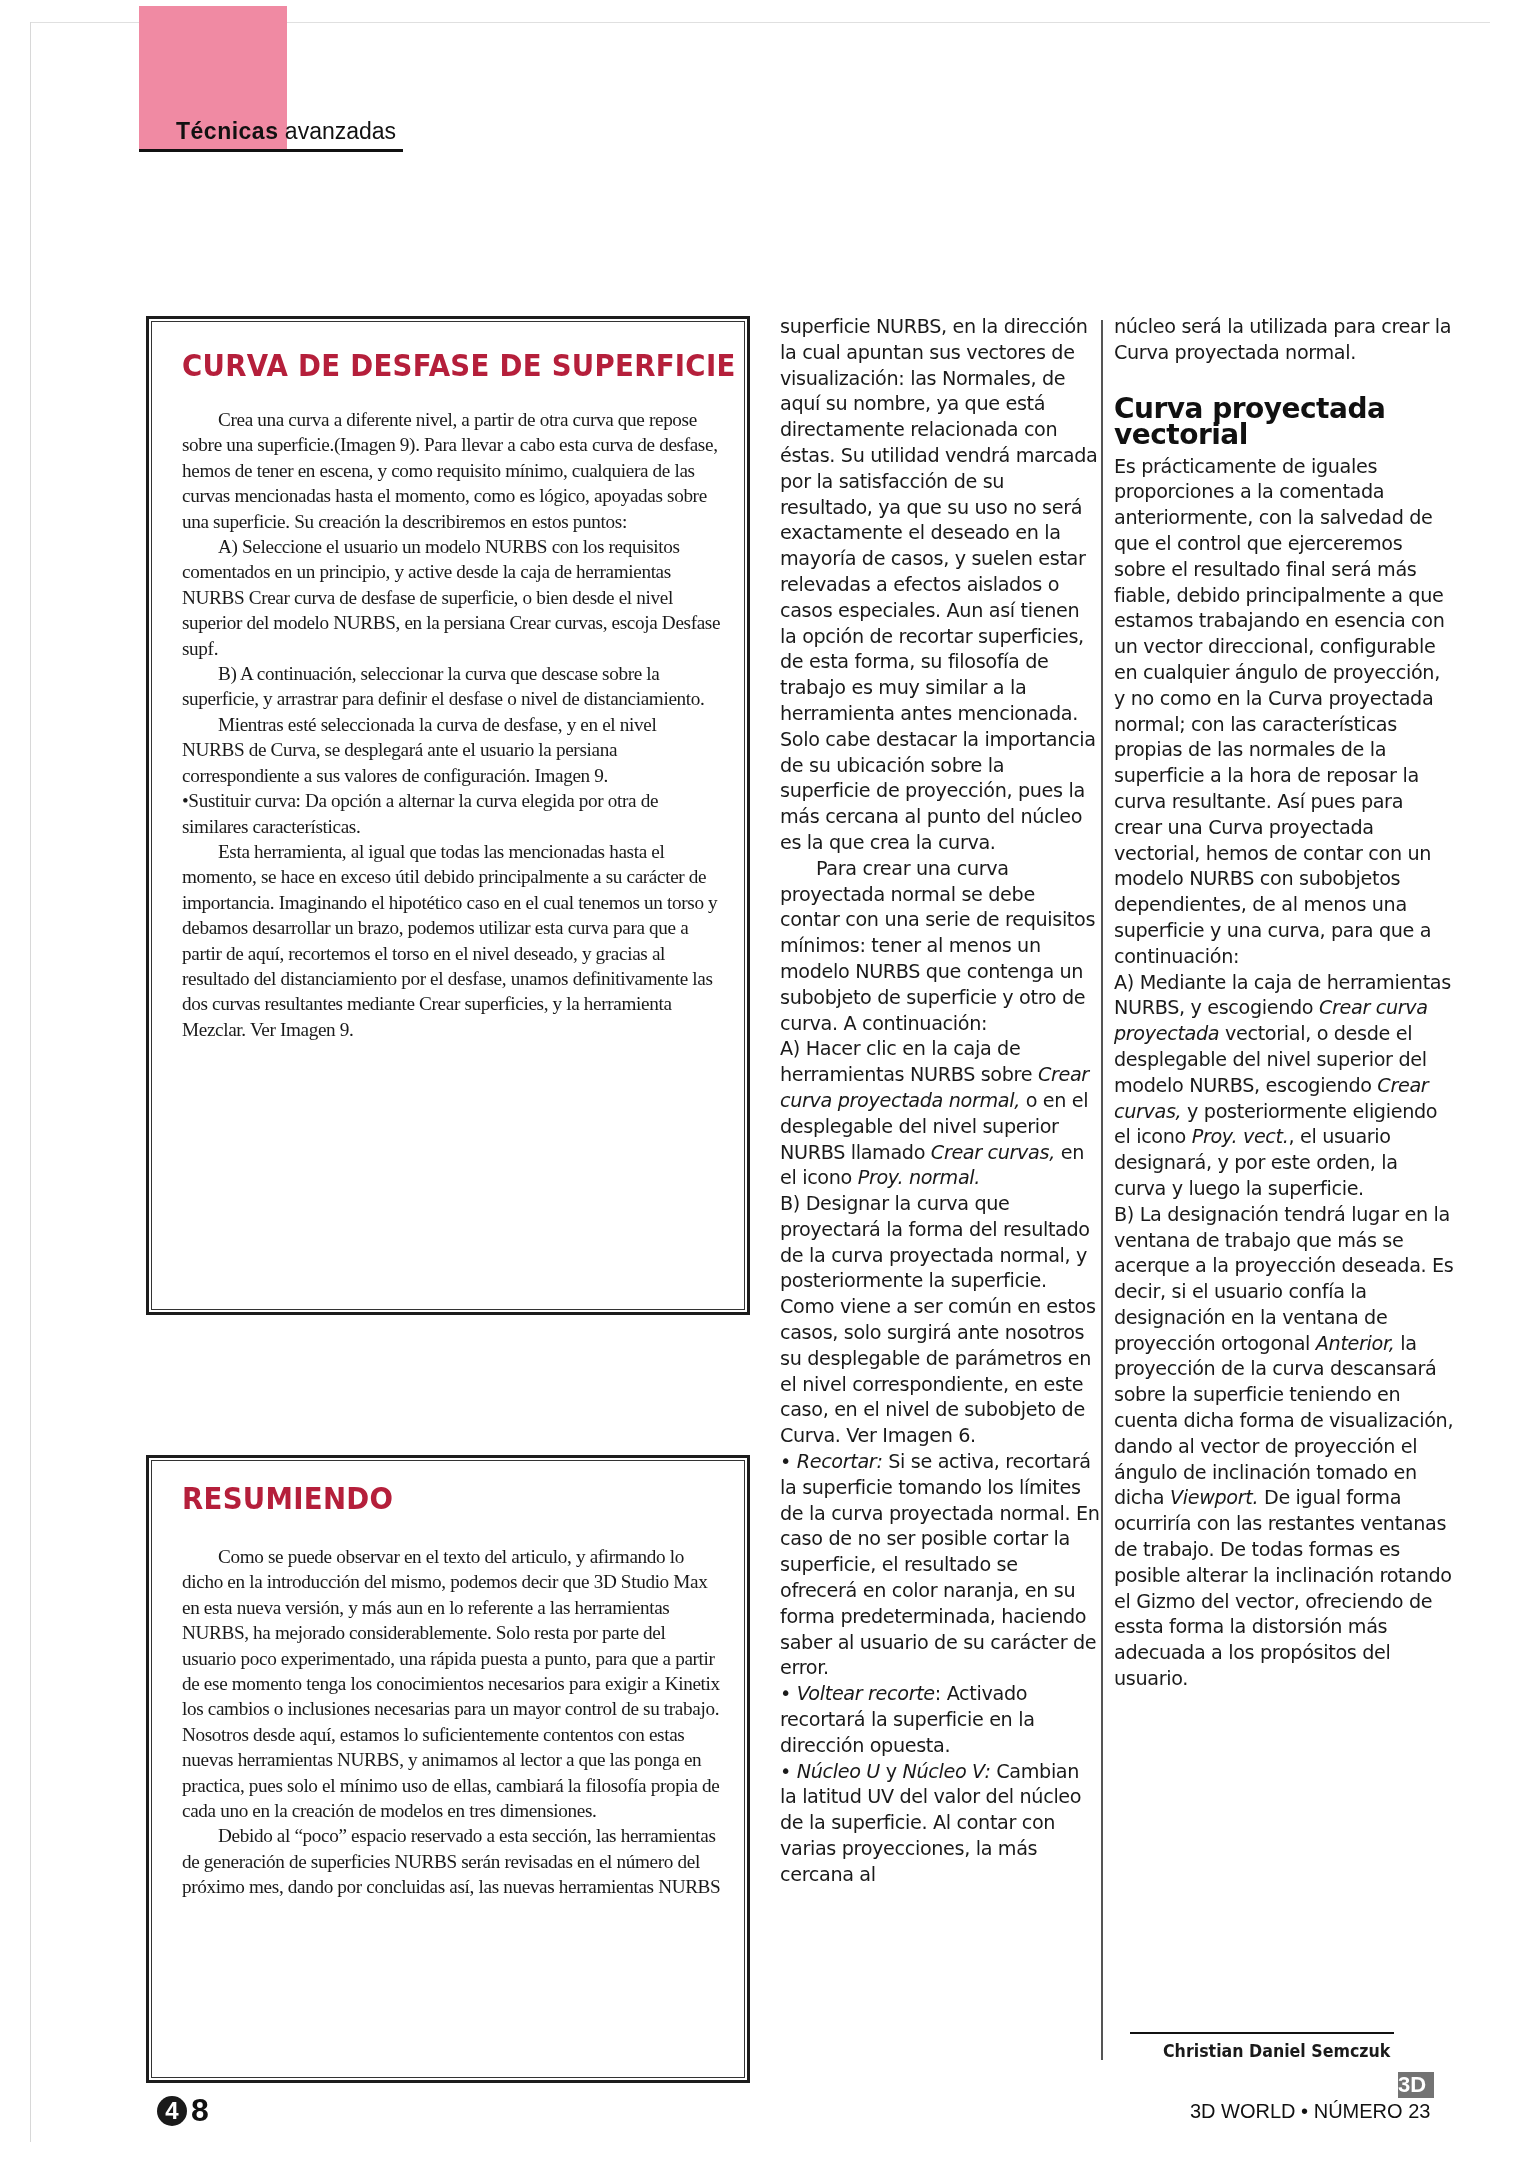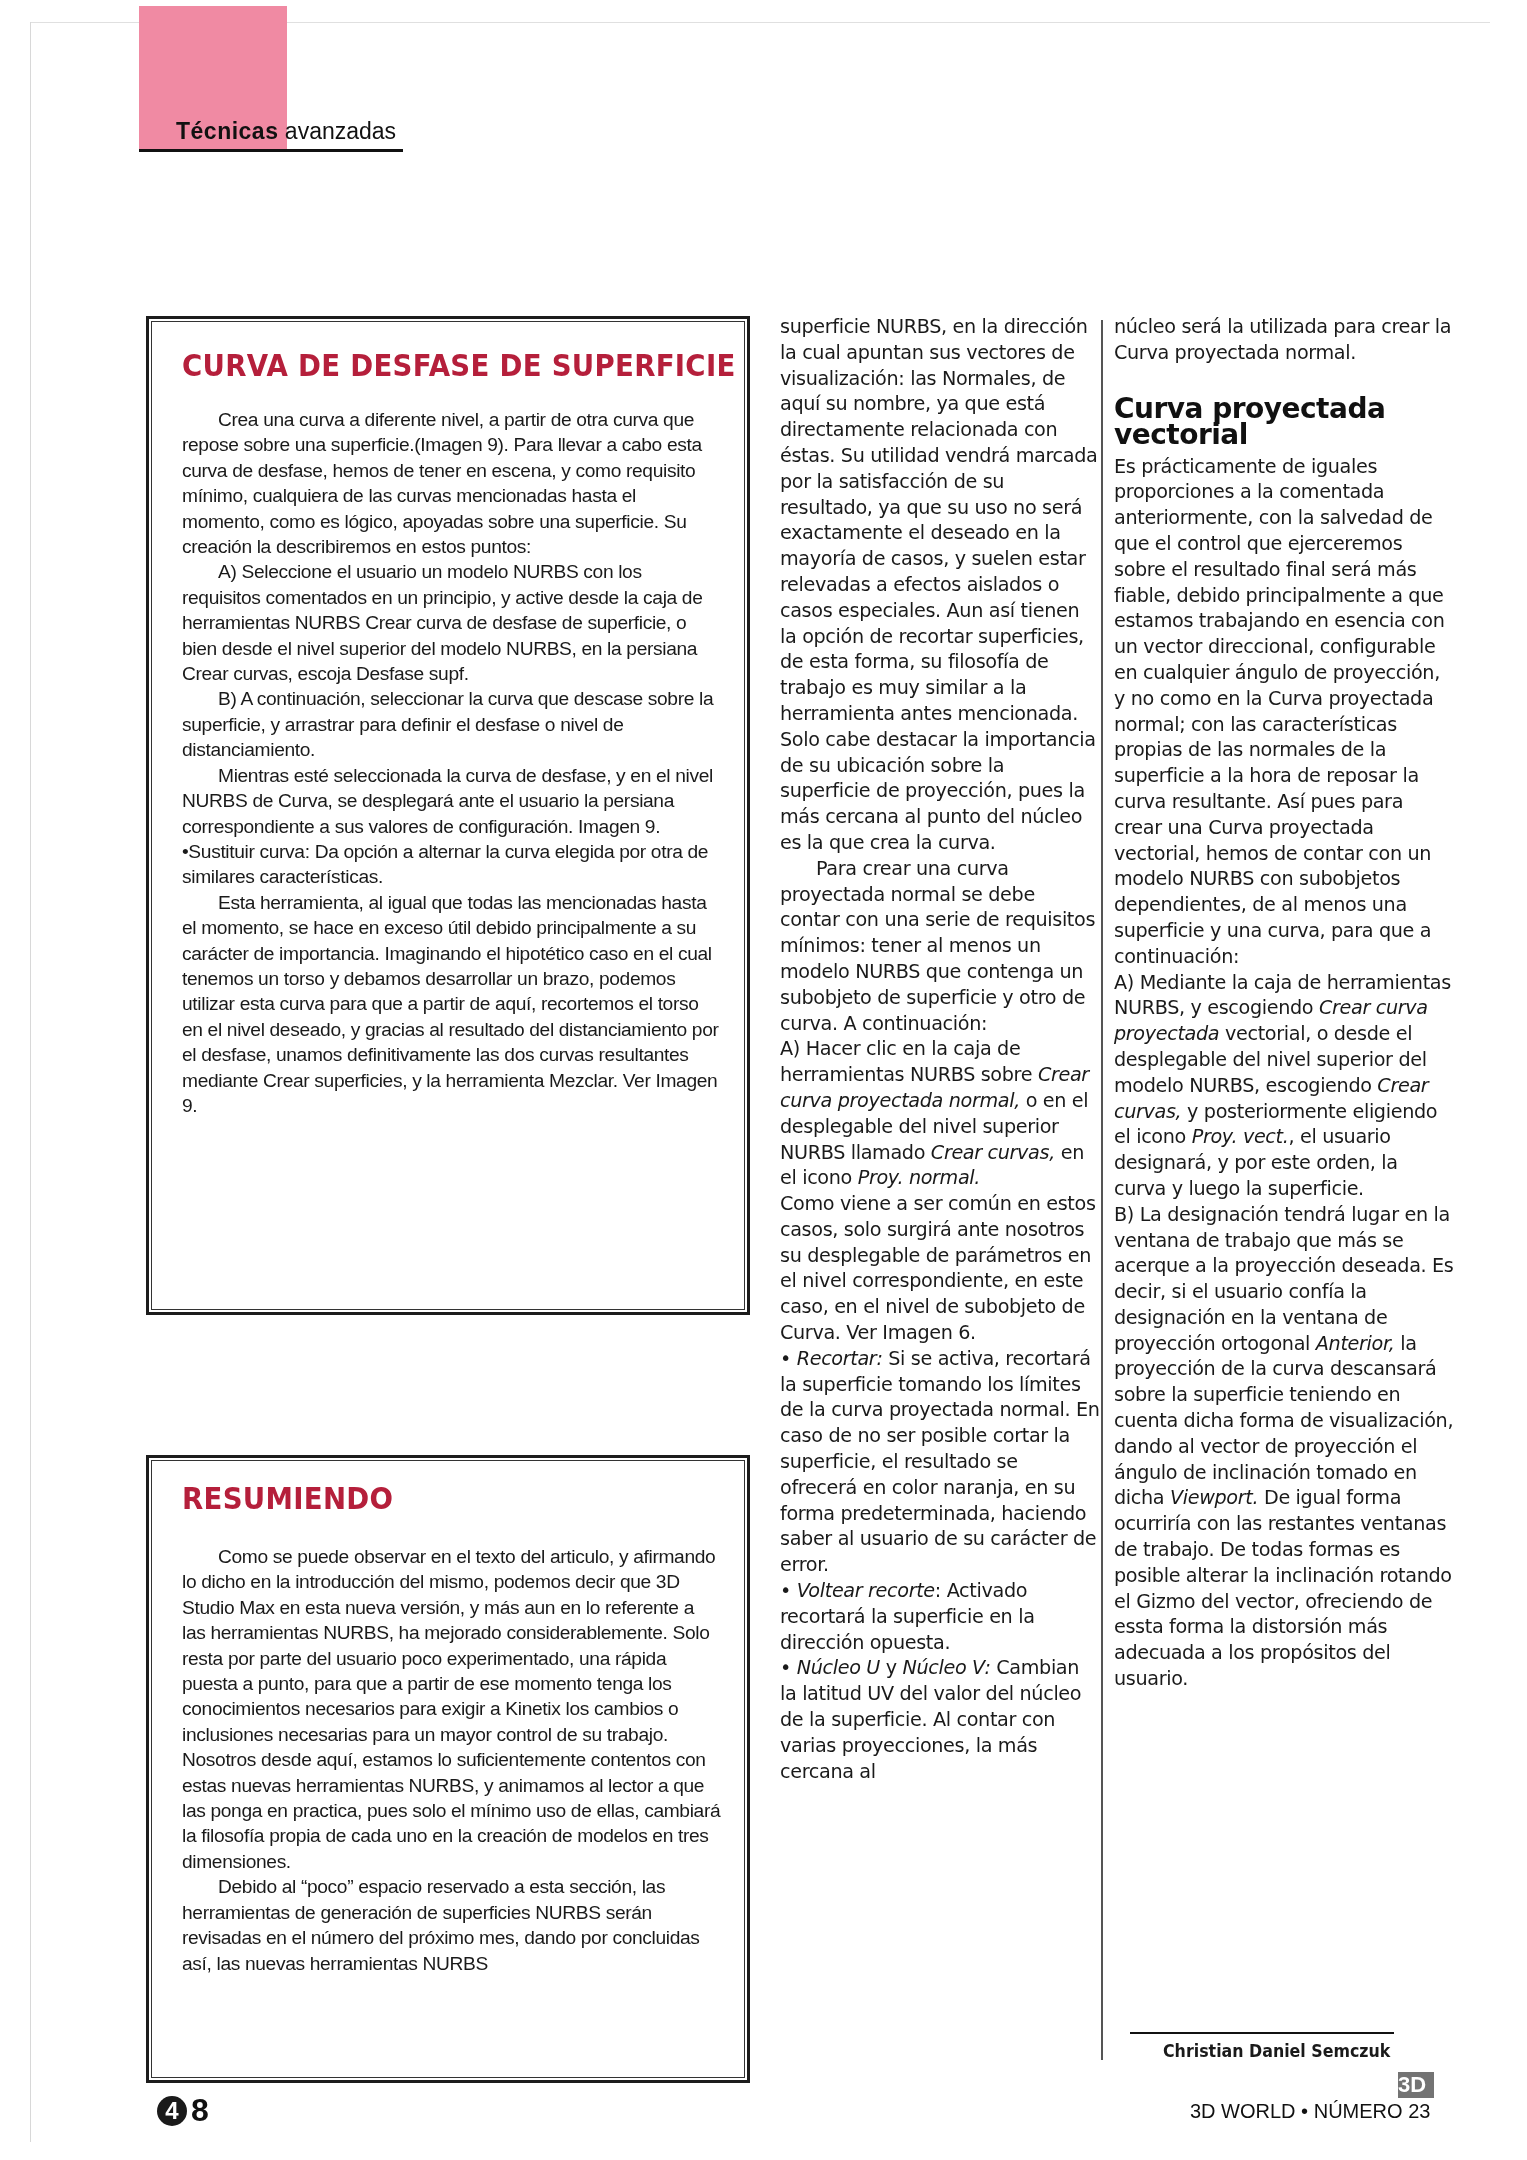--- a/index.html
+++ b/index.html
@@ -10,21 +10,21 @@
   .pink-block { position:absolute; left:139px; top:6px; width:148px; height:144px; background:#f08aa3; }
   .section-header { position:absolute; left:176px; top:118px; font-family:"Liberation Sans", sans-serif; font-size:23px; color:#111; white-space:nowrap; }
   .section-header .bold { font-weight:bold; letter-spacing:0.5px; }
   .header-rule { position:absolute; left:139px; top:149px; width:264px; height:3px; background:#111; }
 
   .box { position:absolute; border:3px solid #1c1c1c; box-shadow: inset 0 0 0 2px #fff, inset 0 0 0 3px #333; box-sizing:border-box; }
   .box1 { left:146px; top:316px; width:604px; height:999px; }
   .box2 { left:146px; top:1455px; width:604px; height:628px; }
   .box-inner { position:absolute; left:33px; right:26px; top:28px; }
   .box-title { font-family:"DejaVu Sans", sans-serif; font-weight:bold; color:#b51f3b; font-size:30px; letter-spacing:0.3px; margin:0 0 22px 0; line-height:38px; transform:scaleX(0.92); transform-origin:left; white-space:nowrap; }
-  .box-text { font-family:Liberation Sans, sans-serif; font-size:19.2px; line-height:25.4px; margin:0; text-align:left; letter-spacing:-0.35px; }
+  .box-text { font-family:Liberation Serif, serif; font-size:19.2px; line-height:25.4px; margin:0; text-align:left; letter-spacing:-0.35px; }
   .box-text p { margin:0; }
   .indent { text-indent:36px; }
 
   .col { position:absolute; font-family:"DejaVu Sans", sans-serif; font-size:19.2px; line-height:25.8px; letter-spacing:-0.35px; }
   .col p { margin:0; }
   .col-mid { left:780px; top:314px; width:320px; }
   .col-right { left:1114px; top:314px; width:340px; }
   .col-divider { position:absolute; left:1101px; top:320px; width:2px; height:1740px; background:#555; }
   .sub-head { font-family:"DejaVu Sans", sans-serif; font-weight:bold; font-size:28px; line-height:26px; margin:30px 0 6px 0; color:#111; letter-spacing:-0.5px; }
   em { font-style:italic; }
@@ -71,20 +71,21 @@
       <p class="indent">Como se puede observar en el texto del articulo, y afirmando lo dicho en la introducción del mismo, podemos decir que 3D Studio Max en esta nueva versión, y más aun en lo referente a las herramientas NURBS, ha mejorado considerablemente. Solo resta por parte del usuario poco experimentado, una rápida puesta a punto, para que a partir de ese momento tenga los conocimientos necesarios para exigir a Kinetix los cambios o inclusiones necesarias para un mayor control de su trabajo. Nosotros desde aquí, estamos lo suficientemente contentos con estas nuevas herramientas NURBS, y animamos al lector a que las ponga en practica, pues solo el mínimo uso de ellas, cambiará la filosofía propia de cada uno en la creación de modelos en tres dimensiones.</p>
       <p class="indent">Debido al “poco” espacio reservado a esta sección, las herramientas de generación de superficies NURBS serán revisadas en el número del próximo mes, dando por concluidas así, las nuevas herramientas NURBS</p>
     </div>
   </div>
 </div>
 
 <div class="col col-mid">
   <p>superficie NURBS, en la dirección la cual apuntan sus vectores de visualización: las Normales, de aquí su nombre, ya que está directamente relacionada con éstas. Su utilidad vendrá marcada por la satisfacción de su resultado, ya que su uso no será exactamente el deseado en la mayoría de casos, y suelen estar relevadas a efectos aislados o casos especiales. Aun así tienen la opción de recortar superficies, de esta forma, su filosofía de trabajo es muy similar a la herramienta antes mencionada. Solo cabe destacar la importancia de su ubicación sobre la superficie de proyección, pues la más cercana al punto del núcleo es la que crea la curva.</p>
   <p class="indent">Para crear una curva proyectada normal se debe contar con una serie de requisitos mínimos: tener al menos un modelo NURBS que contenga un subobjeto de superficie y otro de curva. A continuación:</p>
   <p><span>A) Hacer clic en la caja de herramientas NURBS sobre </span><em>Crear curva proyectada normal,</em><span> o en el desplegable del nivel superior NURBS llamado </span><em>Crear curvas,</em><span> en el icono </span><em>Proy. normal.</em></p>
+  <p>B) Designar la curva que proyectará la forma del resultado de la curva proyectada normal, y posteriormente la superficie.</p>
   <p>Como viene a ser común en estos casos, solo surgirá ante nosotros su desplegable de parámetros en el nivel correspondiente, en este caso, en el nivel de subobjeto de Curva. Ver Imagen 6.</p>
   <p>• <em>Recortar:</em><span> Si se activa, recortará la superficie tomando los límites de la curva proyectada normal. En caso de no ser posible cortar la superficie, el resultado se ofrecerá en color naranja, en su forma predeterminada, haciendo saber al usuario de su carácter de error.</span></p>
   <p>• <em>Voltear recorte</em><span>: Activado recortará la superficie en la dirección opuesta.</span></p>
   <p>• <em>Núcleo U</em><span> y </span><em>Núcleo V:</em><span> Cambian la latitud UV del valor del núcleo de la superficie. Al contar con varias proyecciones, la más cercana al</span></p>
 </div>
 
 <div class="col-divider"></div>
 
 <div class="col col-right">
   <p>núcleo será la utilizada para crear la Curva proyectada normal.</p>

